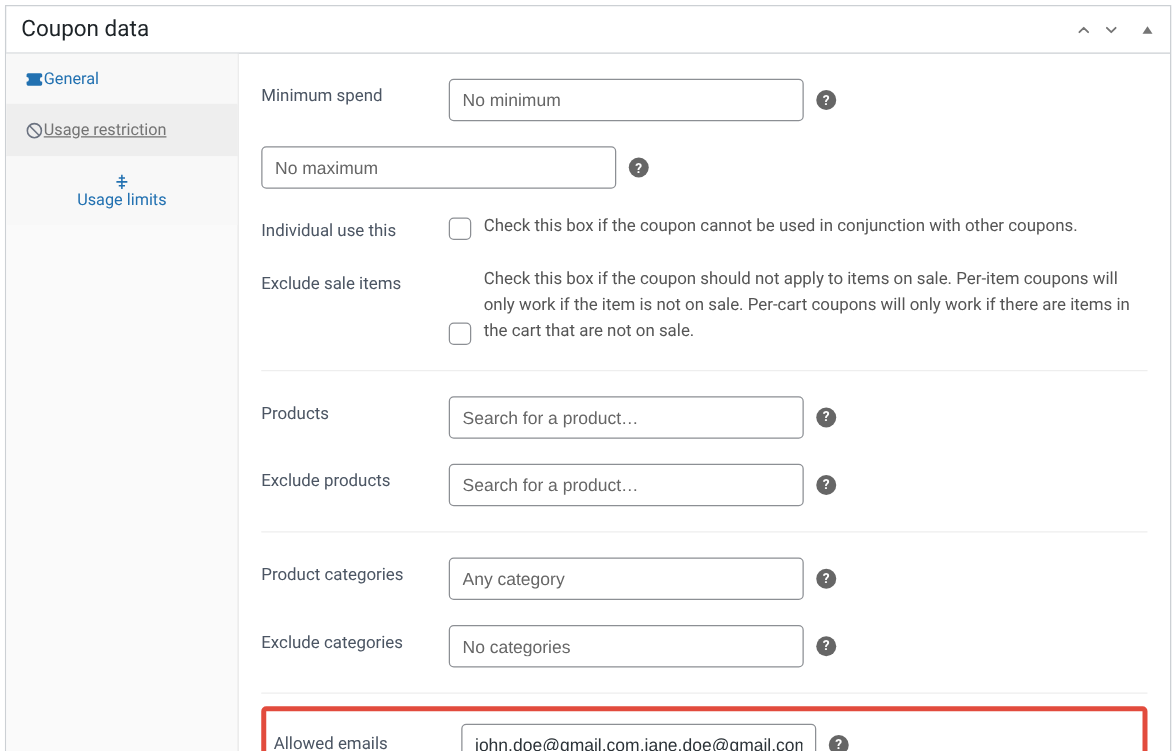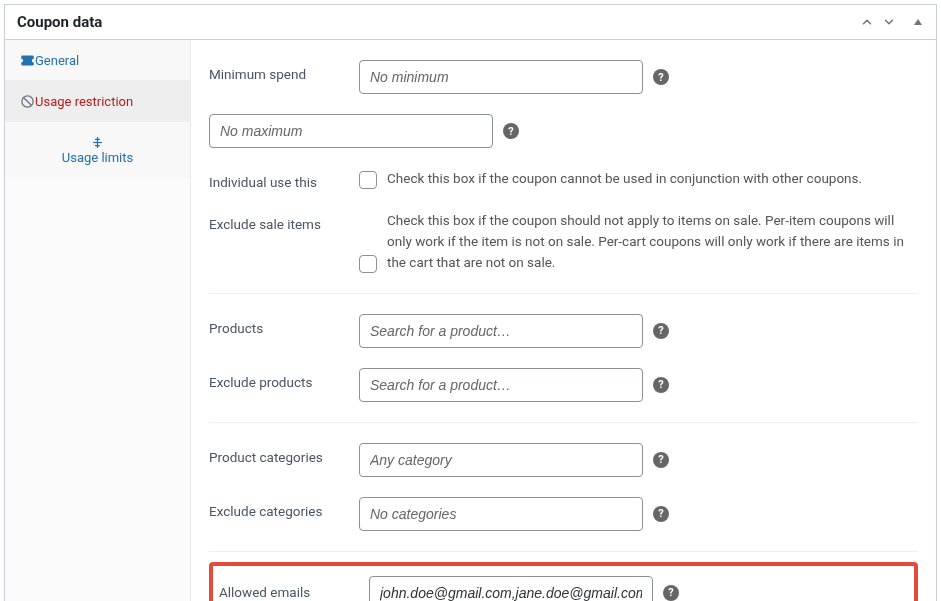--- a/index.html
+++ b/index.html
@@ -16,21 +16,21 @@
   width: 933px;
   box-shadow: 0 1px 1px rgba(0,0,0,.04);
 }
 .panel-header {
   display: flex;
   align-items: center;
   justify-content: space-between;
   padding: 8px 12px;
   border-bottom: 1px solid #ccd0d4;
 }
-.panel-title { font-weight: 700; font-size: 15px; color: #1d2327; }
+.panel-title { font-weight: 400; font-size: 18px; color: #1d2327; }
 .panel-ctrls { display: flex; gap: 8px; align-items: center; color: #757575; }
 .panel-ctrls svg { display: block; }
 .ctrl { cursor: pointer; }
 
 .panel-body { display: flex; }
 .tabs {
   width: 186px;
   border-right: 1px solid #e8e8e8;
   background: #fafafa;
 }
@@ -39,42 +39,42 @@
   align-items: center;
   padding: 12px 14px;
   border-bottom: 1px solid #eee;
   color: #2271b1;
   cursor: pointer;
   font-size: 13px;
   background: #f8f8f8;
 }
 .tab.active {
   background: #eee;
-  color: #b91c1c;
+  color: #737373;
+  text-decoration: underline;
 }
 .tab .ticon { width: 16px; height: 16px; display: flex; align-items: center; justify-content: center; }
 .tab.active .ticon { color: #6b7280; }
 .tab:not(.active) .ticon { color: #2271b1; }
 
 .content { flex: 1; padding: 10px 18px 18px 18px; }
 .hr { border-top: 1px solid #eee; margin: 10px 0; }
 .row { display: flex; align-items: flex-start; padding: 10px 0; }
 .row .lbl { width: 150px; color: #4b5563; font-size: 13.5px; padding-top: 6px; }
 .row .ctl { flex: 1; display: flex; align-items: flex-start; gap: 10px; }
 .input {
   height: 34px;
   border: 1px solid #8c8f94;
   border-radius: 4px;
   background: #fff;
   padding: 0 10px;
   font-size: 14px;
   color: #2c3338;
   width: 284px;
   outline: none;
-  font-style: italic;
 }
 .input::placeholder { color: #666; }
 .help {
   width: 16px; height: 16px; border-radius: 50%;
   background: #666; color: #fff;
   display: flex; align-items: center; justify-content: center;
   font-size: 11px; font-weight: bold;
   margin-top: 9px;
   flex-shrink: 0;
 }

